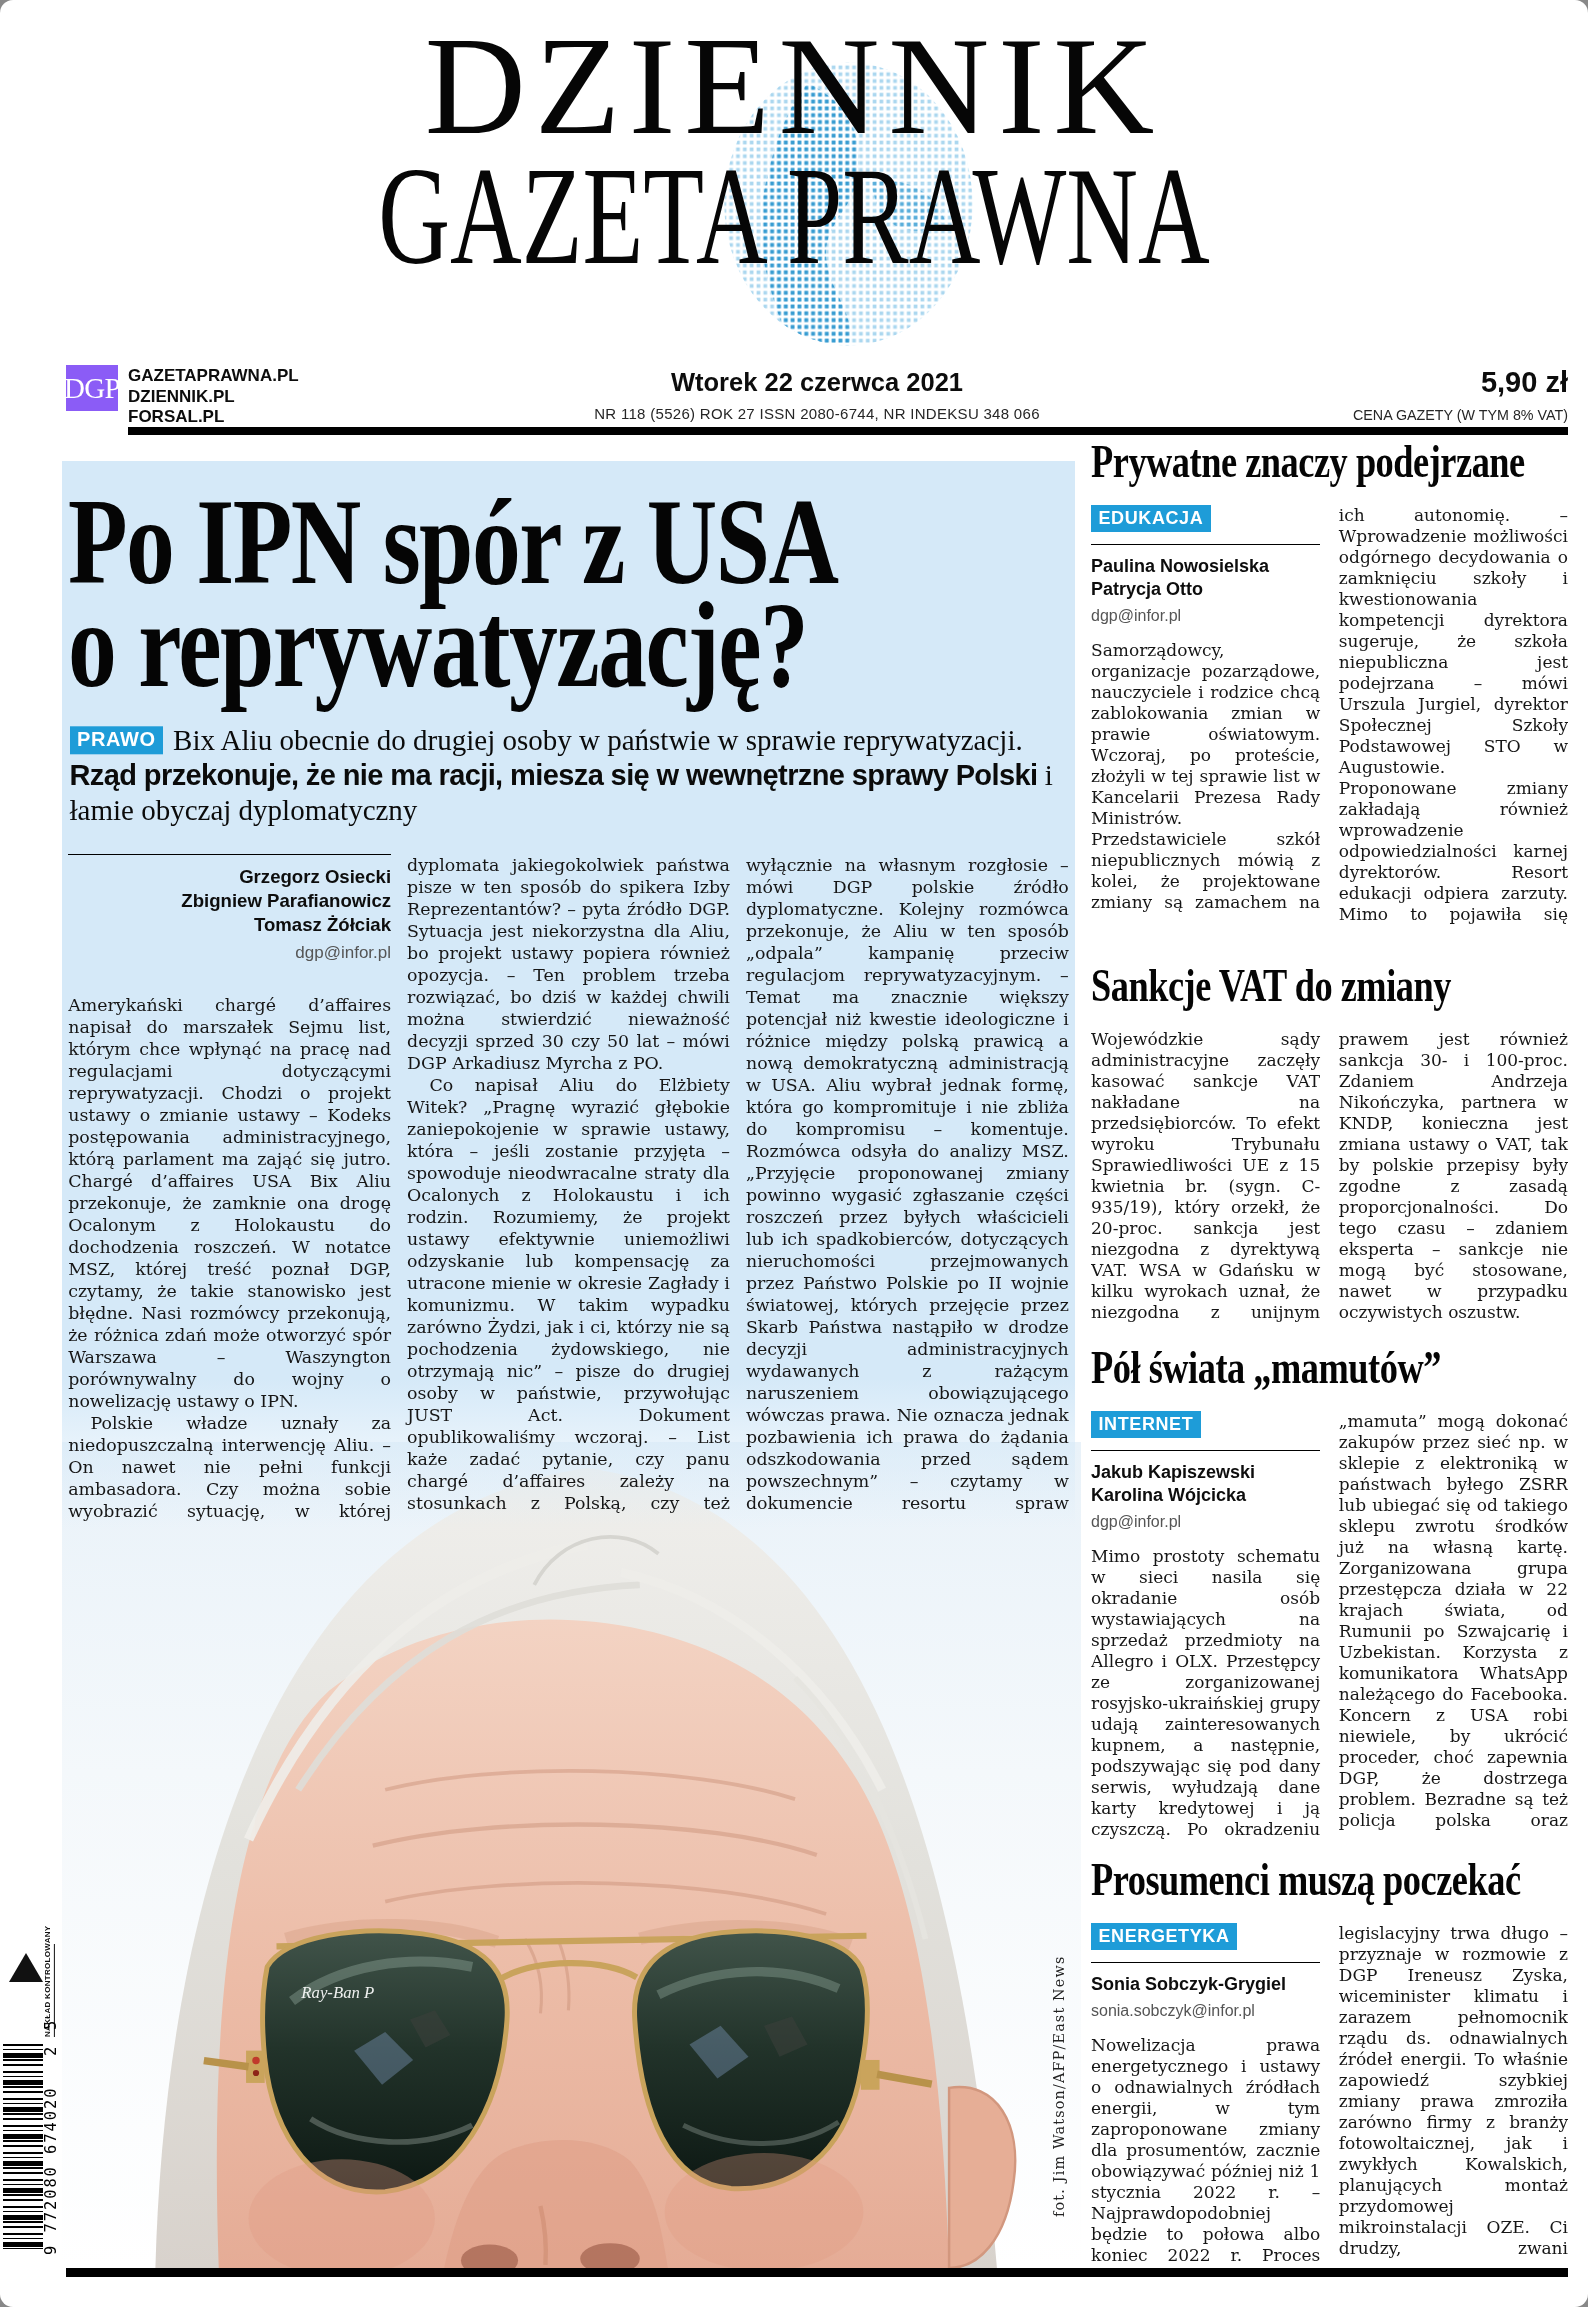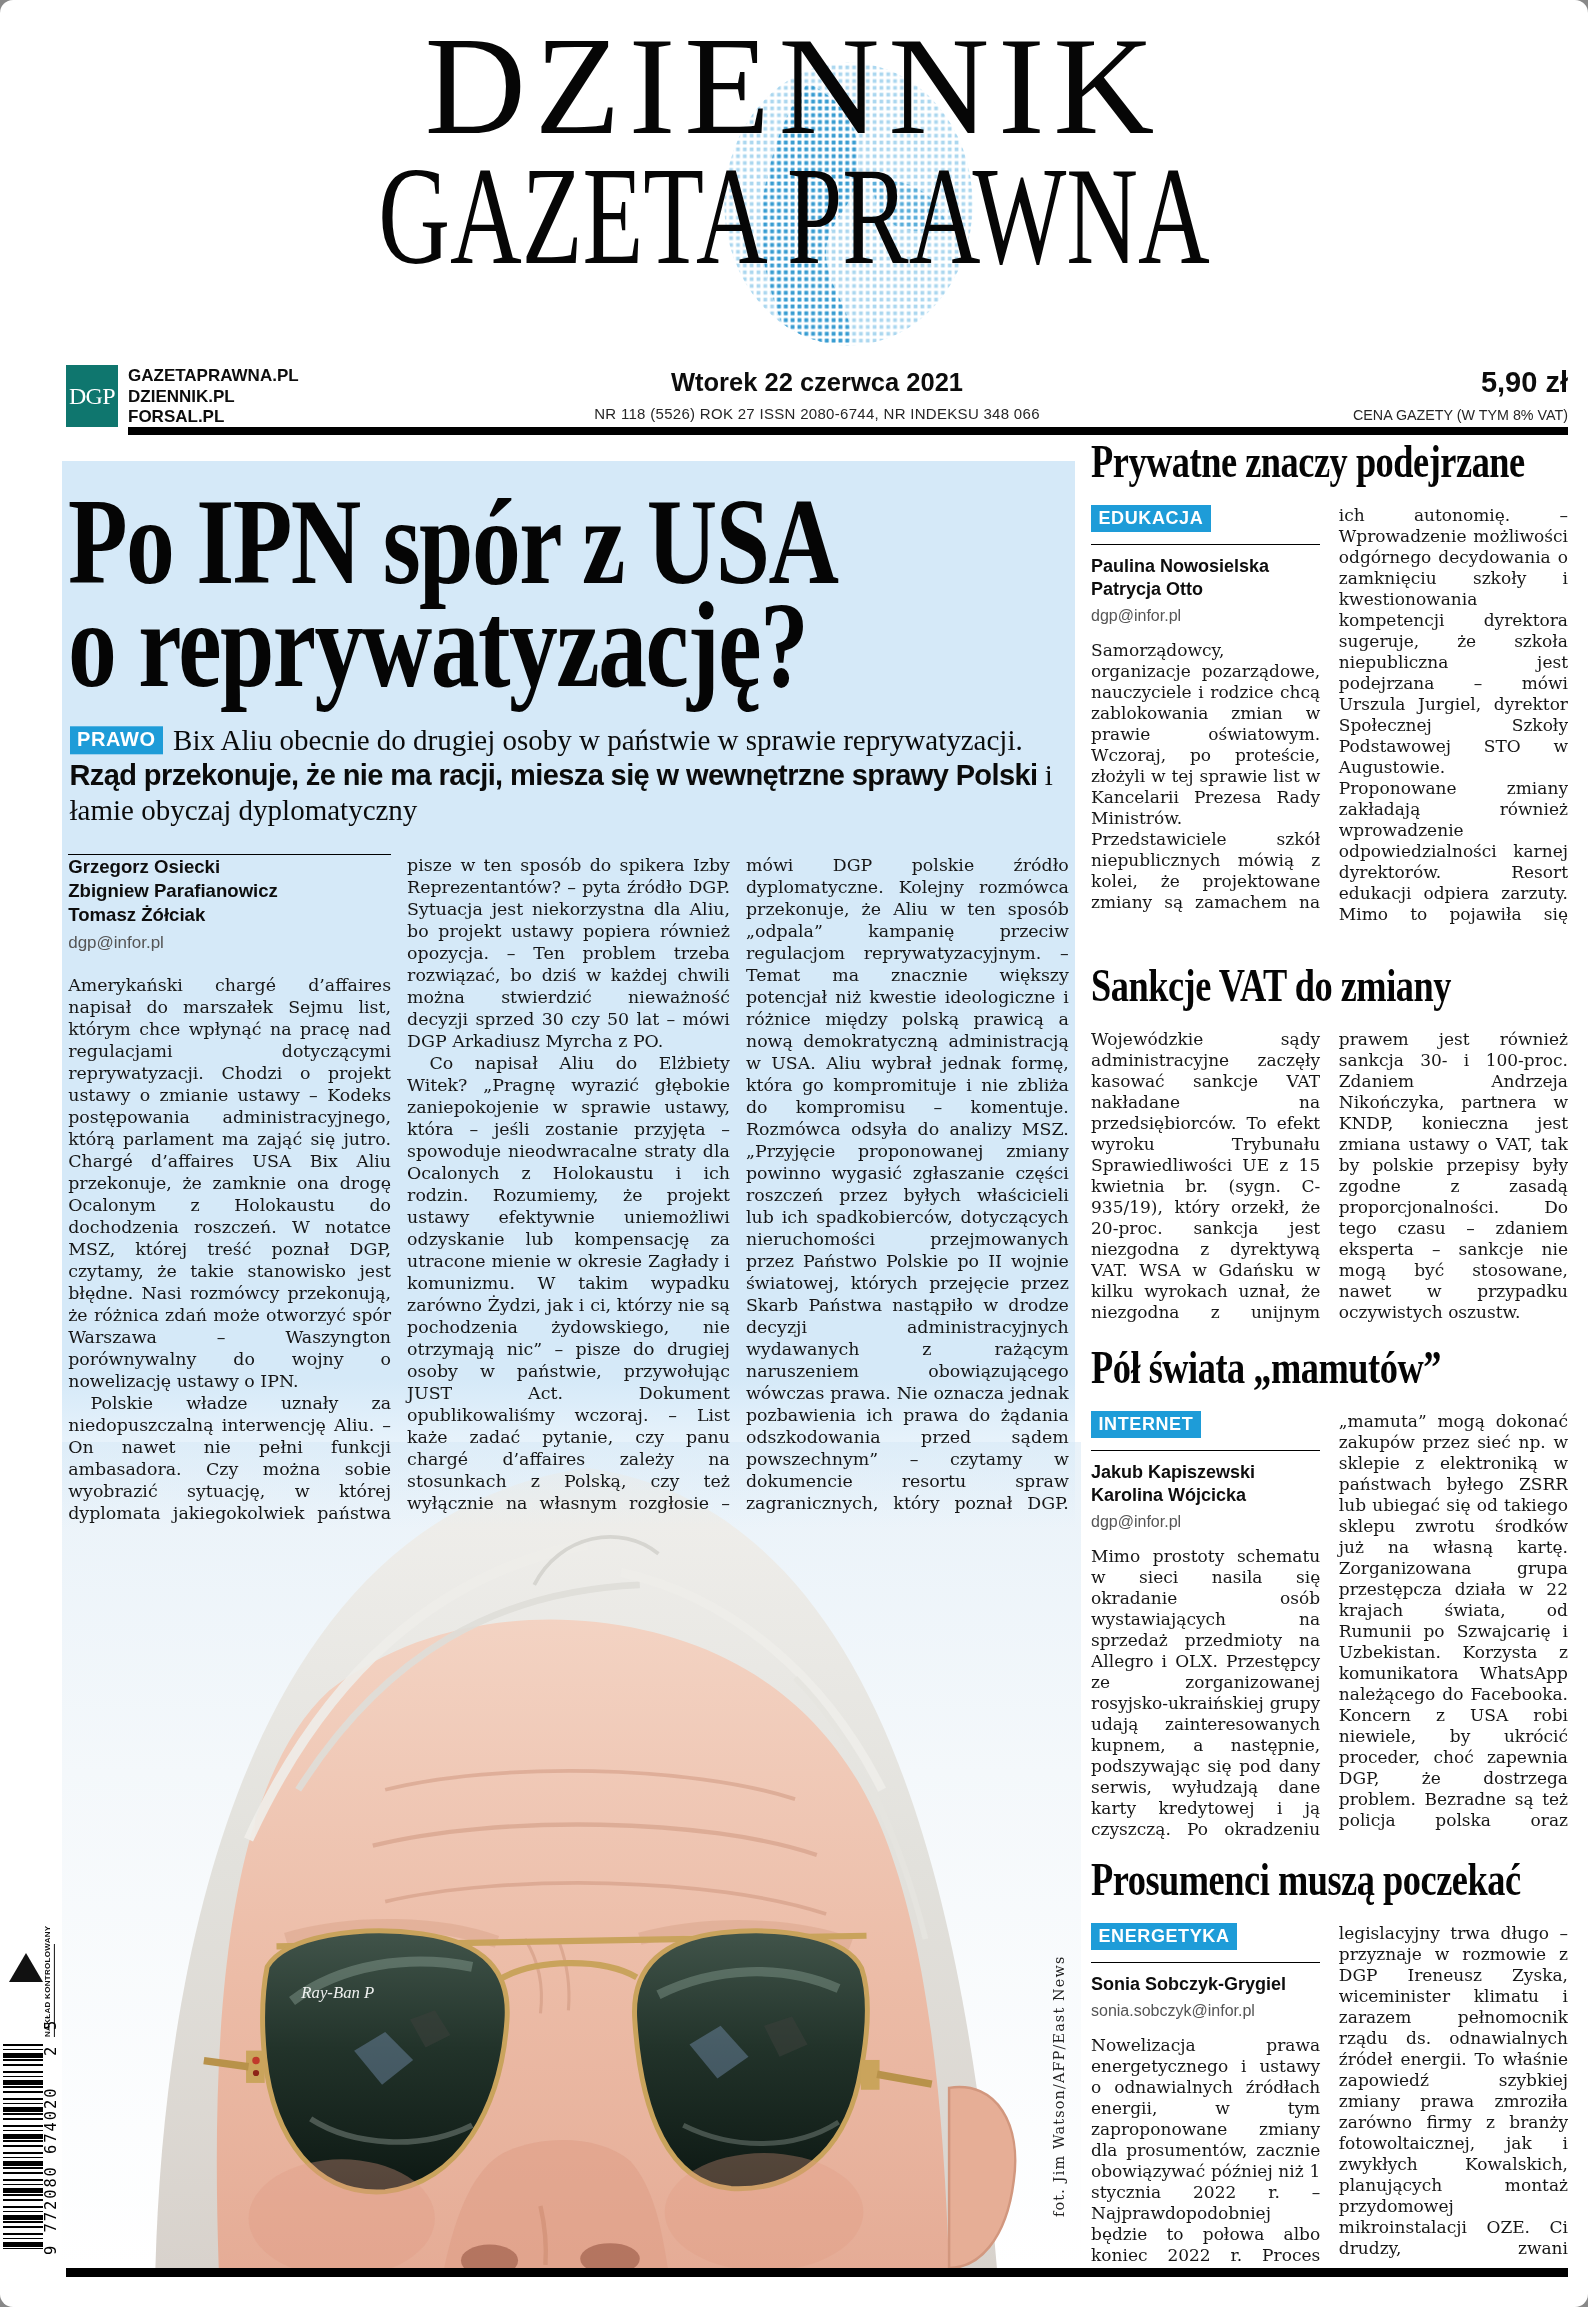--- a/index.html
+++ b/index.html
@@ -11,23 +11,23 @@
   .globe{position:absolute;left:715px;top:36px;z-index:0;}
   .mast-line{position:relative;z-index:1;font-family:"Liberation Serif",serif;font-weight:400;color:#060606;
              white-space:nowrap;}
   .mast1{font-size:140px;line-height:128px;letter-spacing:8.7px;}
   .mast2{font-size:140px;line-height:132px;transform:scaleX(.71);transform-origin:center;}
   .tagline{position:relative;z-index:1;margin-top:21px;font-family:"Liberation Serif",serif;
            font-size:23px;letter-spacing:16px;color:#111;}
 
   
   .infobar{position:absolute;top:365px;left:66px;width:1502px;height:65px;}
-  .dgp-logo{position:absolute;left:0;top:0;width:52px;height:62px;background:#0f766e;color:#fff;
+  .dgp-logo{position:absolute;left:0;top:0;width:52px;height:46px;background:#8b5cf6;color:#fff;
             display:flex;align-items:center;justify-content:center;
-            font-family:"Liberation Serif",serif;font-size:24px;letter-spacing:-0.6px;}
+            font-family:"Liberation Serif",serif;font-size:29px;letter-spacing:-0.6px;}
   .sites{position:absolute;left:62px;top:1.2px;font-weight:700;font-size:17px;line-height:20.5px;color:#0d0d0d;}
   .site{display:block;}
   .date-block{position:absolute;left:50%;transform:translateX(-50%);top:2.5px;text-align:center;width:559px;}
   .date{font-size:25.5px;font-weight:700;color:#0d0d0d;}
   .issue{margin-top:8.7px;font-size:15px;letter-spacing:0.3px;color:#262626;}
   .price-block{position:absolute;right:0;top:1.2px;text-align:right;}
   .price{font-size:29px;font-weight:700;color:#0d0d0d;}
   .price-note{margin-top:7.5px;font-size:14.3px;color:#262626;}
   .rule-top{position:absolute;top:427px;left:128px;width:1440px;height:8px;background:#000;}
   .rule-bottom{position:absolute;top:2268px;left:66px;width:1502px;height:9.3px;background:#000;}
@@ -38,22 +38,22 @@
   .main-headline{padding:16px 0 0 6.2px;font-family:"Liberation Serif",serif;font-weight:700;color:#050505;}
   .hl-line{font-size:122px;line-height:103px;letter-spacing:-1.9px;white-space:nowrap;
            transform:scaleX(.8);transform-origin:left;}
   .lead{margin:27px 10px 0 7.5px;font-family:"Liberation Serif",serif;font-size:29px;line-height:35px;color:#0b0b0b;}
   .badge{display:inline-block;background:#1e9cd8;color:#fff;font-family:"Liberation Sans",sans-serif;
          font-weight:700;font-size:20px;line-height:20px;padding:3.7px 7.5px 5px;margin-right:10px;
          letter-spacing:0.6px;transform:translateY(-3.7px);}
   .lead-bold{font-family:"Liberation Sans",sans-serif;font-weight:700;letter-spacing:-0.6px;}
   .article{margin-top:26px;padding:0 6.2px;height:674px;column-count:3;column-gap:16px;overflow:hidden;
            font-family:"DejaVu Serif",serif;font-size:17.4px;line-height:22px;text-align:justify;color:#161616;}
-  .byline{border-top:1.9px solid #000;margin-bottom:20px;font-family:"Liberation Sans",sans-serif;
-          break-inside:avoid;text-align:left;}
+  .byline{border-top:1.9px solid #000;padding-top:10px;margin-bottom:30px;font-family:"Liberation Sans",sans-serif;
+          break-inside:avoid;text-align:right;}
   .byline .name{display:block;font-weight:700;font-size:18.6px;line-height:24px;color:#0d0d0d;}
   .byline .email{display:block;font-size:17px;color:#555;margin-top:5px;}
   .article p{margin:0;}
   .article p + p{text-indent:22.4px;}
 
   
   .right-col{position:absolute;left:1091px;top:436px;width:477px;height:1839px;}
   .teaser{position:absolute;left:0;width:477px;}
   .t1{top:0;} .t2{top:524px;} .t3{top:906px;} .t4{top:1418px;}
   .teaser h2{margin:0 0 17.4px 0;font-family:"Liberation Serif",serif;font-weight:700;font-size:46px;

